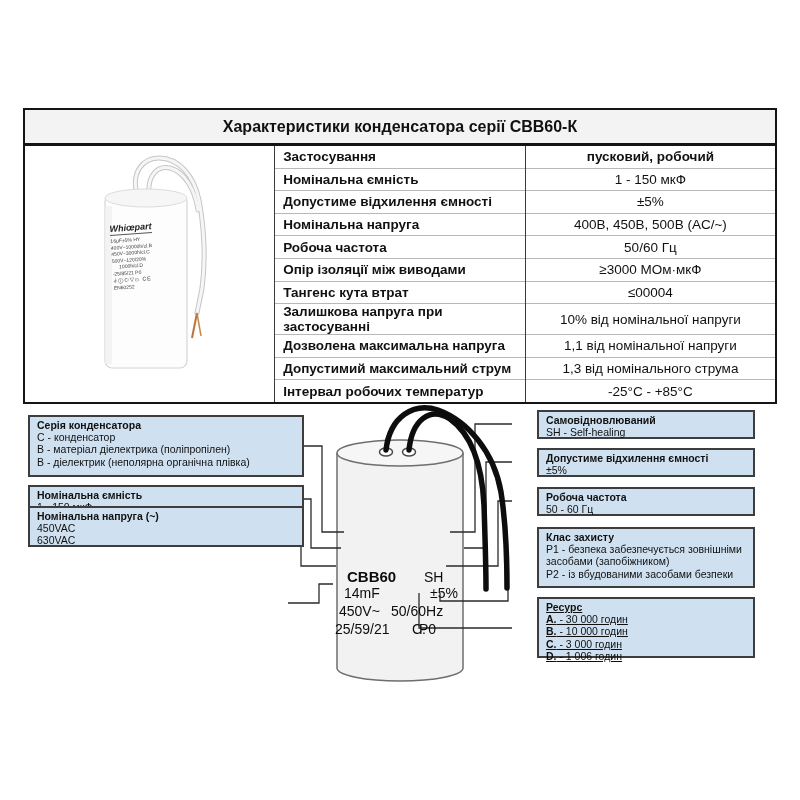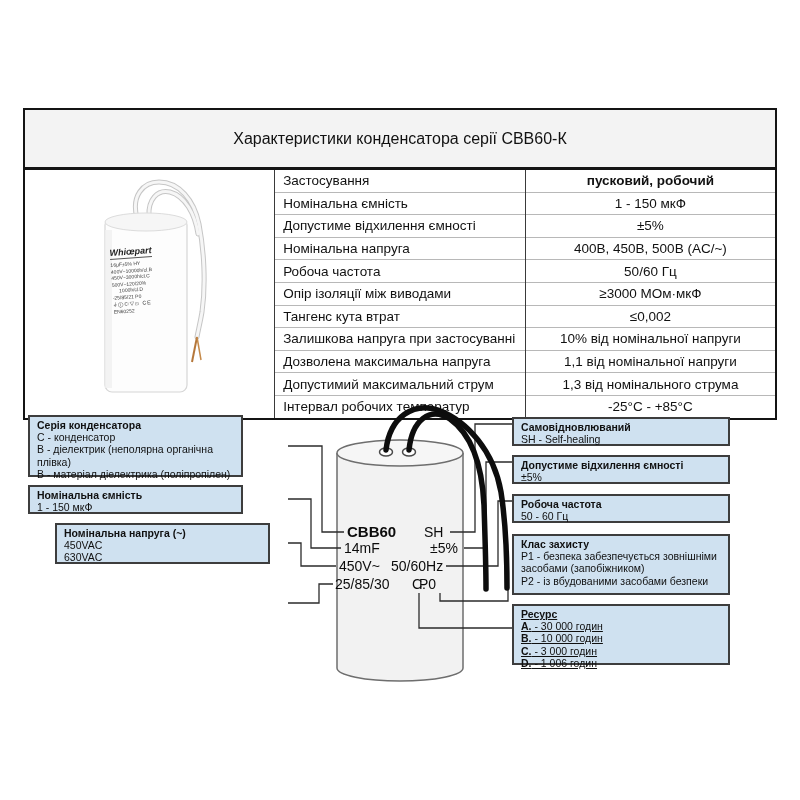--- a/index.html
+++ b/index.html
@@ -3,57 +3,57 @@
 <meta charset="utf-8">
 <style>
   html,body{margin:0;padding:0;background:#fff;}
   #page{position:relative;width:800px;height:800px;background:#ffffff;
         font-family:"Liberation Sans", sans-serif;color:#111;overflow:hidden;}
 
   
   #spec-table{position:absolute;left:23px;top:108px;width:754px;border-collapse:collapse;
               table-layout:fixed;border:2px solid #141414;background:#fff;}
   #spec-table th.title-cell{height:33px;background:#f3f3f3;border-bottom:3px solid #141414;
-              font-size:16px;font-weight:normal;text-align:center;padding:12px;}
+              font-size:16px;font-weight:bold;text-align:center;padding:0;}
   #spec-table td{font-size:13.5px;height:21.6px;padding:0 6px;border-top:1px solid #b8b8b8;}
-  #spec-table td.lbl{border-left:1.5px solid #3a3a3a;text-align:left;padding-left:8px;}
+  #spec-table td.lbl{border-left:1.5px solid #3a3a3a;text-align:left;padding-left:8px;font-weight:bold;}
   #spec-table td.val{border-left:1.5px solid #3a3a3a;text-align:center;}
   #spec-table td.val.bold{font-weight:bold;}
   #spec-table td.photo-cell{border-top:none;padding:0;vertical-align:top;}
 
   
   .photo-wrap{position:relative;width:100%;height:240px;}
   .photo-wrap svg{position:absolute;left:0;top:0;}
   .photo-label{position:absolute;left:84px;top:74px;width:74px;transform:rotate(-4deg);
                transform-origin:0 0;color:#3a3a3a;}
   .photo-label .brand{font-size:9px;font-weight:bold;font-style:italic;color:#222;
                border-bottom:1px solid #555;display:inline-block;padding-bottom:1px;margin-bottom:2px;}
   .photo-label .pl{font-size:5px;line-height:6.6px;white-space:nowrap;}
   .photo-label .syms{font-size:5.5px;line-height:7px;letter-spacing:1px;}
 
   
   #diagram-svg{position:absolute;left:0;top:0;width:800px;height:800px;pointer-events:none;}
 
   .callout{position:absolute;background:#cfe1f0;border:2px solid #3d3d3d;box-sizing:border-box;
            padding:2px 7px;font-size:10.5px;line-height:12.2px;color:#101010;}
   .callout .title{font-weight:bold;}
-  .callout-left{left:28px;width:215px;}
-  .callout-right{left:512px;width:218px;margin-top:7px;}
+  .callout-left{left:28px;width:276px;}
+  .callout-right{left:537px;width:218px;}
   #callout-l0{top:415px;height:62px;}
   #callout-l1{top:485px;height:29px;}
-  #callout-l2{top:523px;height:41px;margin-left:27px;}
+  #callout-l2{top:506px;height:41px;}
   #callout-l3{top:572px;height:67px;}
   #callout-r0{top:410px;height:29px;}
   #callout-r1{top:448px;height:29px;}
   #callout-r2{top:487px;height:29px;}
   #callout-r3{top:527px;height:61px;}
   #callout-r4{top:597px;height:61px;text-decoration:underline;}
   .res-key{font-weight:bold;}
 
-  .mark{position:absolute;font-size:14px;line-height:15px;color:#0c0c0c;white-space:nowrap;}
+  .mark{position:absolute;font-size:14px;line-height:15px;color:#0c0c0c;white-space:nowrap;margin-top:45px;}
   .mark.series{font-weight:bold;font-size:15px;}
 </style>
 </head>
 <body>
 
 <div id="page">
 
   <table id="spec-table">
     <tbody>
         <tr>
@@ -113,21 +113,21 @@
     <tr>
           <td class="lbl">Робоча частота</td>
           <td class="val">50/60 Гц</td>
         </tr>
     <tr>
           <td class="lbl">Опір ізоляції між виводами</td>
           <td class="val">≥3000 МОм·мкФ</td>
         </tr>
     <tr>
           <td class="lbl">Тангенс кута втрат</td>
-          <td class="val">≤0,002</td>
+          <td class="val">≤00004</td>
         </tr>
     <tr>
           <td class="lbl">Залишкова напруга при застосуванні</td>
           <td class="val">10% від номінальної напруги</td>
         </tr>
     <tr>
           <td class="lbl">Дозволена максимальна напруга</td>
           <td class="val">1,1 від номінальної напруги</td>
         </tr>
     <tr>
@@ -167,29 +167,29 @@
       <path d="M409,450 C412,420 430,406 450,419 C471,434 482,464 484,505 C485,535 486,565 486,589"></path>
     </g>
   </svg>
 
   <div class="mark series" style="left:347px;top:524px">CBB60</div>
   <div class="mark" style="left:424px;top:525px">SH</div>
   <div class="mark" style="left:344px;top:541px">14mF</div>
   <div class="mark" style="left:430px;top:541px">±5%</div>
   <div class="mark" style="left:339px;top:559px">450V~</div>
   <div class="mark" style="left:391px;top:559px">50/60Hz</div>
-  <div class="mark" style="left:335px;top:577px">25/85/30</div>
+  <div class="mark" style="left:335px;top:577px">25/59/21</div>
   <div class="mark" style="left:412px;top:577px">C.</div>
   <div class="mark" style="left:419px;top:577px">P0</div>
 
   <div class="callout callout-left" id="callout-l0">
     <div class="title">Серія конденсатора</div>
     <div>C - конденсатор</div>
+    <div>B - матеріал діелектрика (поліпропілен)</div>
     <div>B - діелектрик (неполярна органічна плівка)</div>
-    <div>B - матеріал діелектрика (поліпропілен)</div>
   </div>
   <div class="callout callout-left" id="callout-l1">
     <div class="title">Номінальна ємність</div>
     <div>1 - 150 мкФ</div>
   </div>
   <div class="callout callout-left" id="callout-l2">
     <div class="title">Номінальна напруга (~)</div>
     <div>450VAC</div>
     <div>630VAC</div>
   </div>

